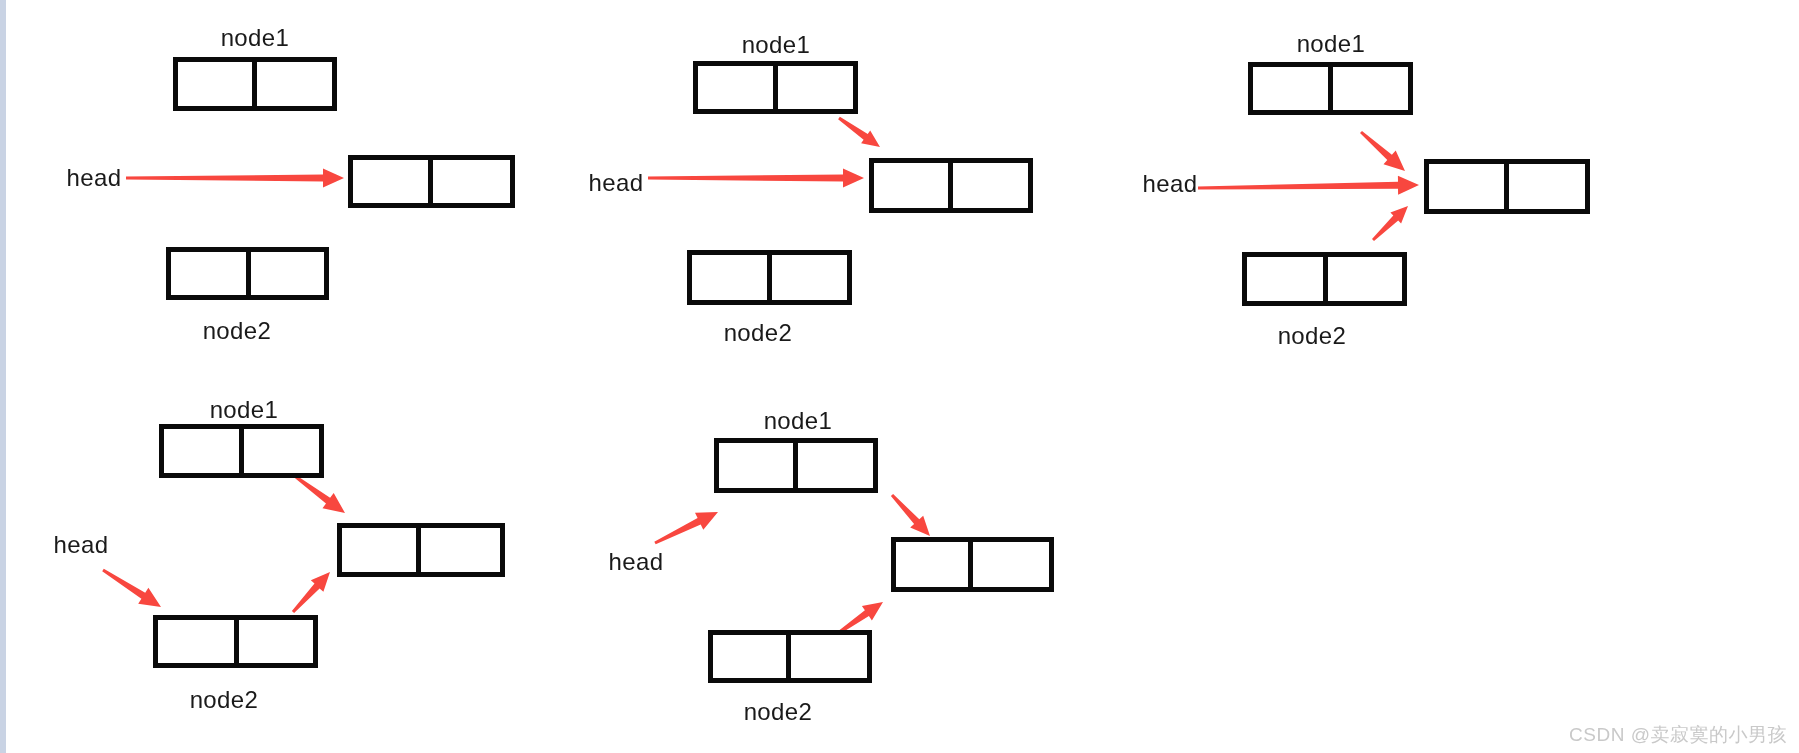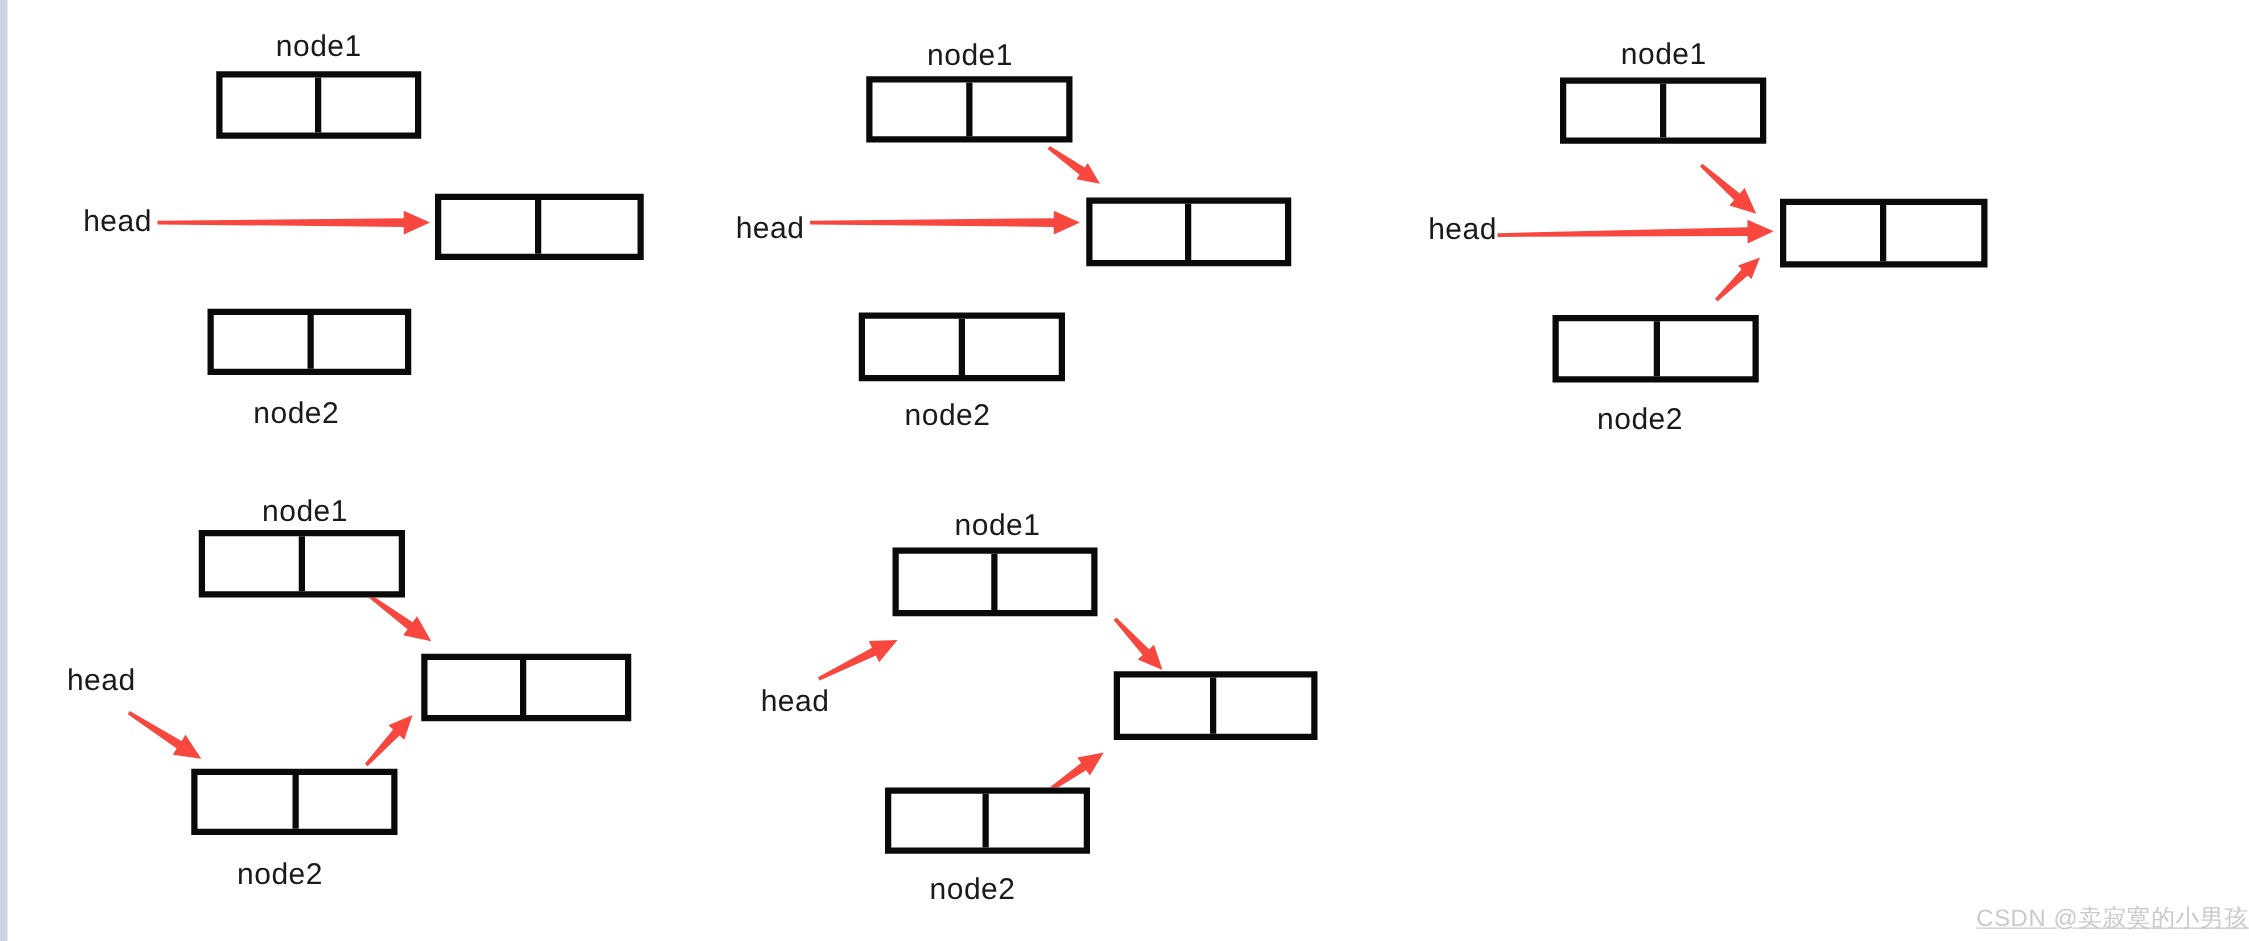--- a/index.html
+++ b/index.html
@@ -14,22 +14,22 @@
     position:absolute;box-sizing:border-box;background:#ffffff;
     border-style:solid;border-width:5px;
   }
   .cell-divider{position:absolute;top:0;bottom:0;width:5px;}
   .diagram-label{
     position:absolute;transform:translate(-50%,-50%);
     font-size:24px;line-height:1;white-space:nowrap;letter-spacing:.4px;
   }
   #arrow-layer{position:absolute;left:0;top:0;pointer-events:none;}
   .watermark{
-    position:absolute;top:722px;right:0;
-    font-size:19px;letter-spacing:.5px;white-space:nowrap;text-decoration:underline;
+    position:absolute;top:722px;right:12px;
+    font-size:19px;letter-spacing:.5px;white-space:nowrap;
   }
 </style>
 </head>
 <body>
 
 <div id="stage">
   <div class="left-strip" style="background: rgb(201, 211, 228);"></div>
   <svg id="arrow-layer" width="1799" height="753">
       <polygon points="126,179.5 323,181.5 323,187.5 344,178 323,168.6 323,174.5 126,176.5" fill="#f8473f"></polygon>
       <polygon points="648,179.5 843,181.5 843,187.5 864,178 843,168.6 843,174.5 648,176.5" fill="#f8473f"></polygon>

